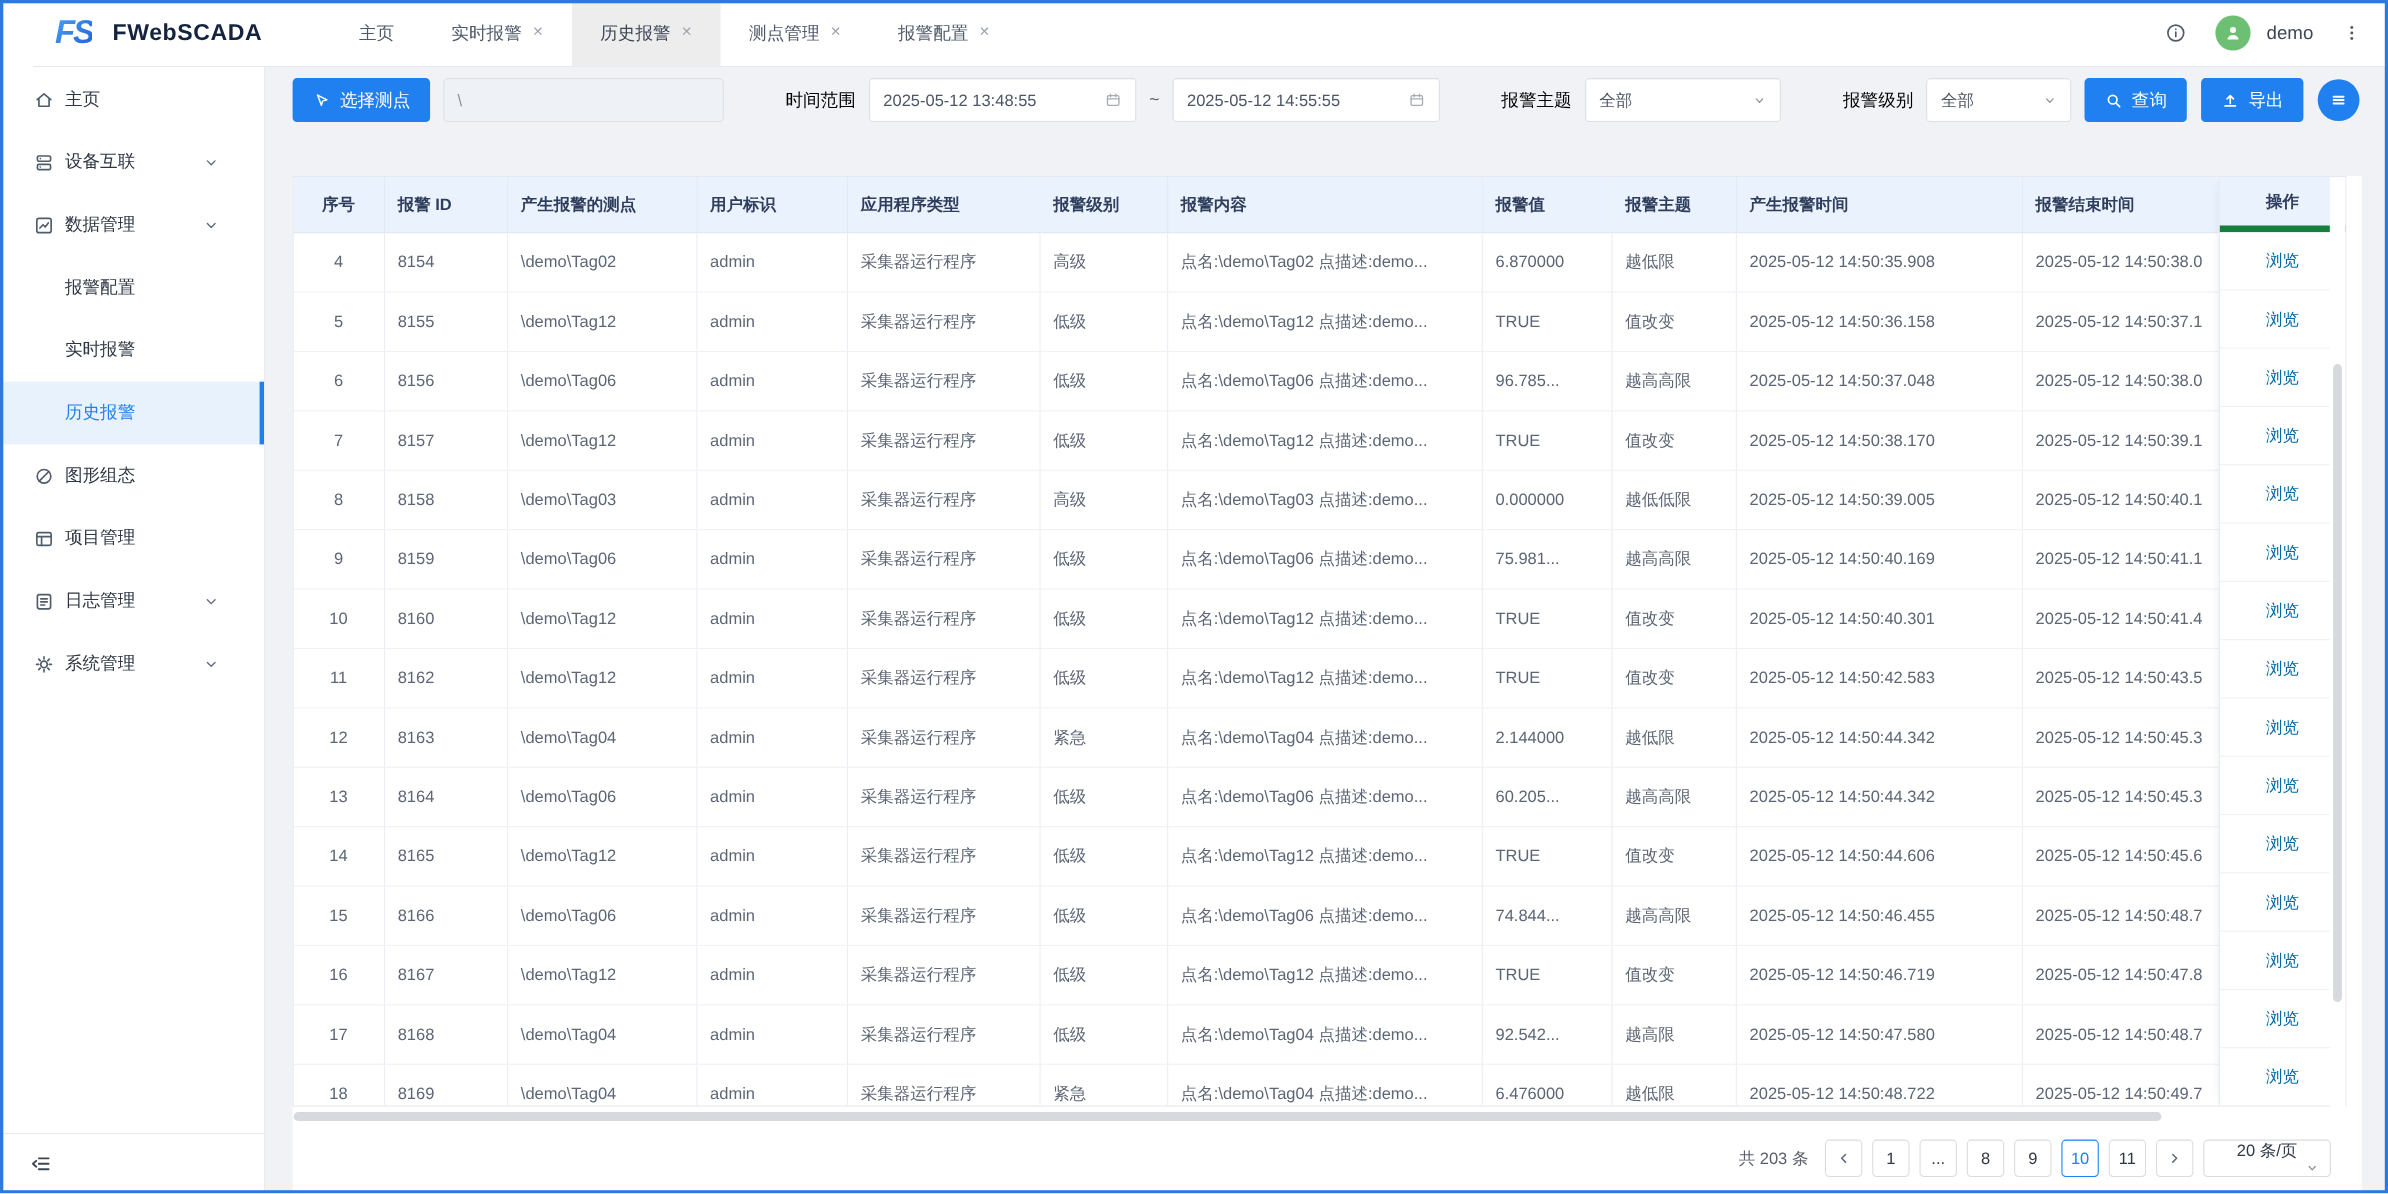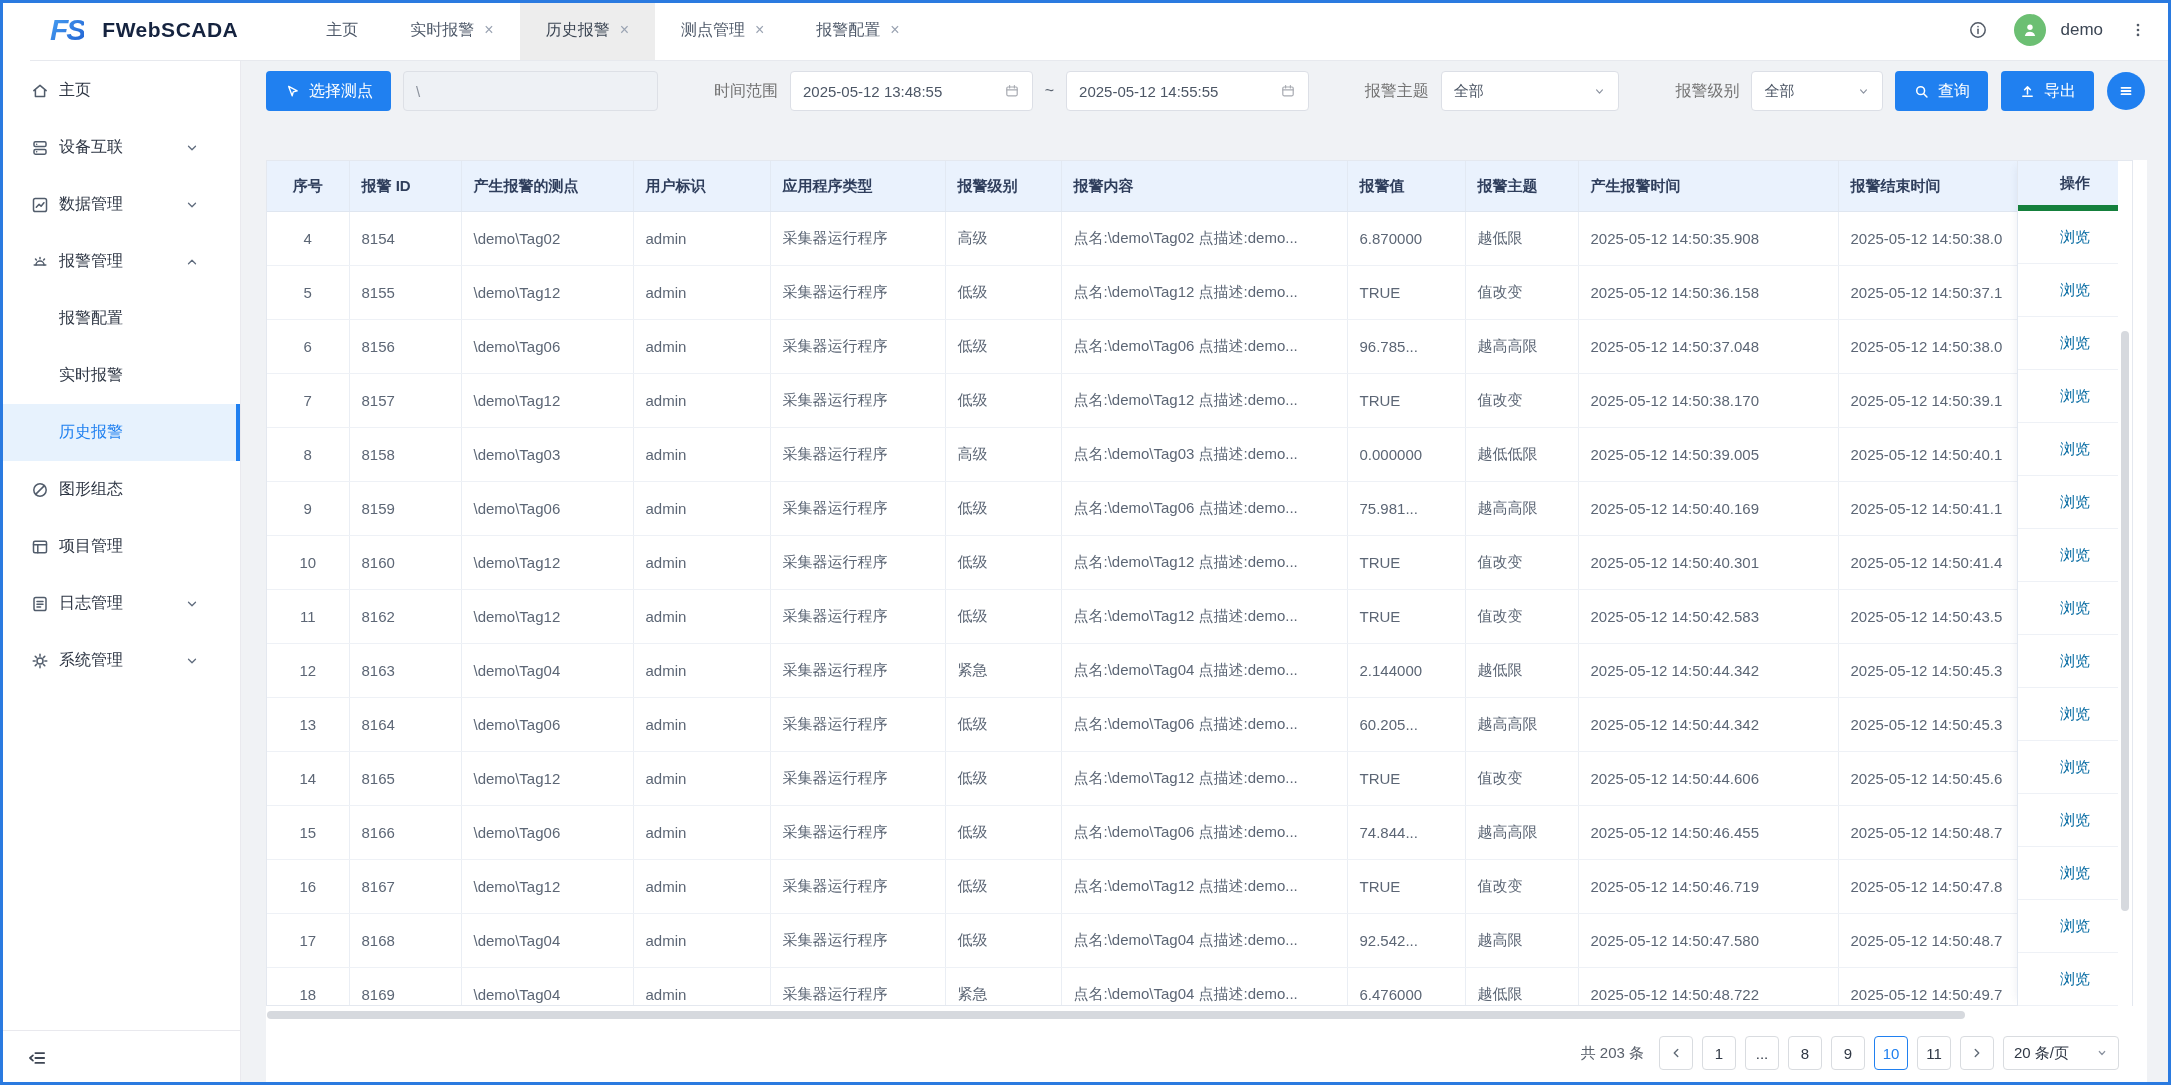--- a/index.html
+++ b/index.html
@@ -41,21 +41,21 @@
   .side-footer .ic{width:22px;height:22px;color:#3e4654;cursor:pointer;}
 
   
   .content{position:absolute;left:240px;top:60px;right:0;bottom:0;background:#f0f2f5;}
   .toolbar{position:absolute;left:26px;right:26px;top:10px;height:42px;display:flex;align-items:center;gap:12px;}
   .btn{display:flex;align-items:center;gap:8px;height:40px;padding:0 18px;border-radius:4px;
        background:#2080f0;color:#fff;font-size:16px;cursor:pointer;border:none;white-space:nowrap;}
   .btn .ic{width:17px;height:17px;color:#fff;}
   .point-input{width:243px;height:38px;background:#eef1f5;border:1px solid #dde0e6;border-radius:4px;
                display:flex;align-items:center;padding:0 12px;font-size:15px;color:#8b919c;}
-  .lab{font-size:16px;color:#737373;white-space:nowrap;margin-left:44px;}
+  .lab{font-size:16px;color:#000000;white-space:nowrap;margin-left:44px;}
   .date-box{width:230px;height:38px;background:#fff;border:1px solid #dcdfe6;border-radius:4px;
             display:flex;align-items:center;padding:0 12px;font-size:15px;color:#4c5665;}
   .date-box .ic{margin-left:auto;width:16px;height:16px;color:#a8abb2;}
   .tilde{color:#5b6470;font-size:16px;}
   .select-box{height:38px;background:#fff;border:1px solid #dcdfe6;border-radius:4px;display:flex;
               align-items:center;padding:0 12px;font-size:15px;color:#4c5665;cursor:pointer;}
   .select-box .ic{margin-left:auto;width:13px;height:13px;color:#8c93a0;}
   .sel-topic{width:162px;}
   .sel-level{width:112px;}
   .tb-right{margin-left:auto;display:flex;align-items:center;gap:13px;}
@@ -87,21 +87,21 @@
   
   .pager{position:absolute;right:28px;bottom:14px;height:36px;display:flex;align-items:center;gap:9px;
          font-size:15px;color:#59606b;}
   .pg-total{margin-right:6px;}
   .pg-btn{min-width:34px;height:34px;box-sizing:border-box;border:1px solid #d9dce0;border-radius:4px;
           background:#fff;display:flex;align-items:center;justify-content:center;font-size:15px;
           color:#303845;cursor:pointer;padding:0 6px;}
   .pg-btn.active{border-color:#2080f0;color:#2080f0;}
   .pg-btn .ic{width:14px;height:14px;color:#606a76;}
   .pg-size{width:116px;height:34px;box-sizing:border-box;border:1px solid #d9dce0;border-radius:4px;
-           background:#fff;display:flex;align-items:center;padding:0 10px;font-size:15px;color:#303845;cursor:pointer;}
+           background:#fff;display:flex;align-items:center;padding:0 10px;font-size:15px;color:#303845;cursor:pointer;flex-direction:column;}
   .pg-size .ic{margin-left:auto;width:12px;height:12px;color:#8c93a0;}
   .ic svg{display:block;width:100%;height:100%;}
 </style>
 </head>
 <body>
 
 <div class="app">
 
   <div class="topbar">
     <div class="logo">FS</div>
@@ -181,35 +181,20 @@
           <span class="ic">
             <svg viewBox="0 0 20 20" fill="none" stroke="currentColor" stroke-width="1.5" stroke-linecap="round" stroke-linejoin="round">
               <rect x="3.5" y="3.5" width="13" height="13" rx="1.8"></rect>
               <path d="M6.3 12.3l2.8-3 2 2 2.8-3.6"></path>
             </svg>
           </span>
           <span class="side-label">数据管理</span>
           <span class="ic chev">
             <svg viewBox="0 0 20 20" fill="none" stroke="currentColor" stroke-width="1.8" stroke-linecap="round" stroke-linejoin="round">
               <path d="M5 7.5l5 5 5-5"></path>
-            </svg>
-          </span>
-        </div>
-        <div class="side-item">
-          <span class="ic">
-            <svg viewBox="0 0 20 20" fill="none" stroke="currentColor" stroke-width="1.5" stroke-linecap="round" stroke-linejoin="round">
-              <path d="M6 13a4 4 0 0 1 8 0"></path>
-              <path d="M4.2 13h11.6"></path>
-              <path d="M10 6.8V5.4M6.4 8l-.9-1M13.6 8l.9-1"></path>
-            </svg>
-          </span>
-          <span class="side-label">报警管理</span>
-          <span class="ic chev">
-            <svg viewBox="0 0 20 20" fill="none" stroke="currentColor" stroke-width="1.8" stroke-linecap="round" stroke-linejoin="round">
-              <path d="M5 12.5l5-5 5 5"></path>
             </svg>
           </span>
         </div>
         <div class="side-sub">
           <span>报警配置</span>
         </div>
         <div class="side-sub">
           <span>实时报警</span>
         </div>
         <div class="side-sub active">

